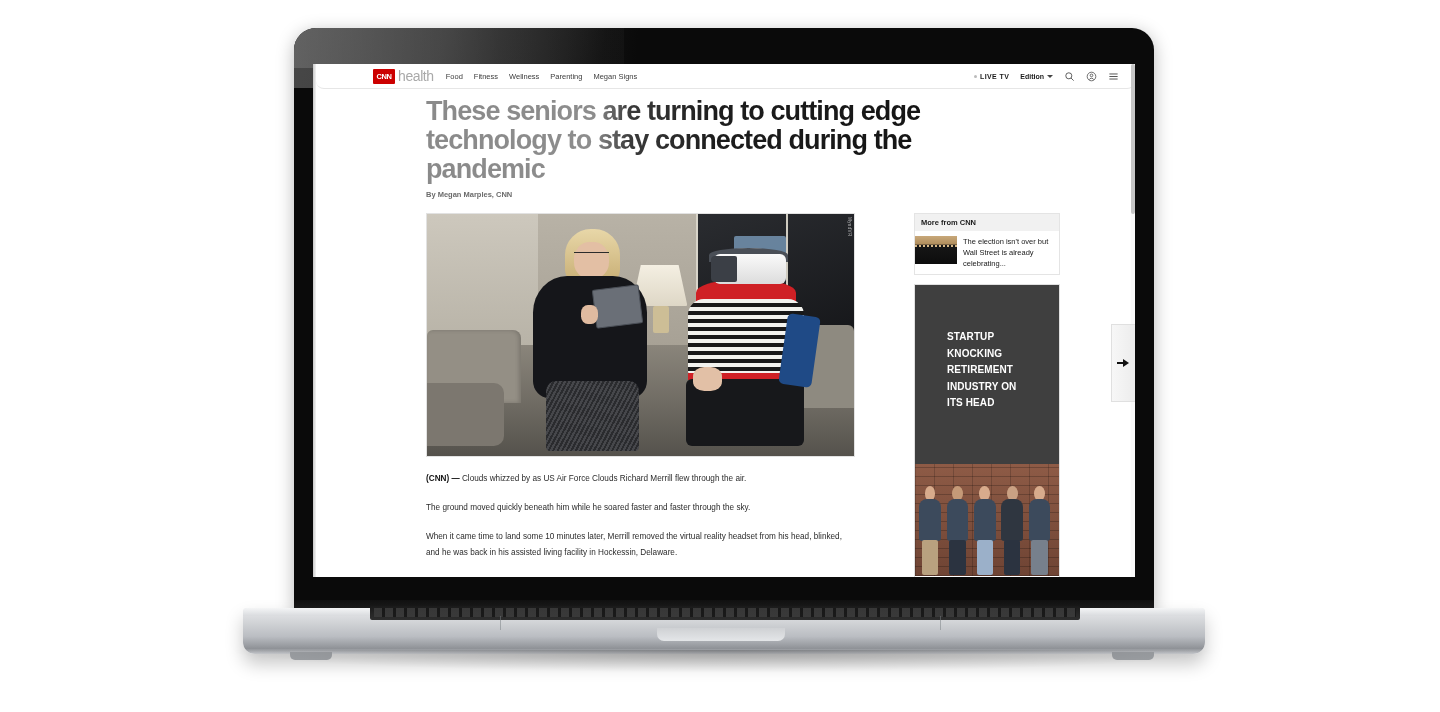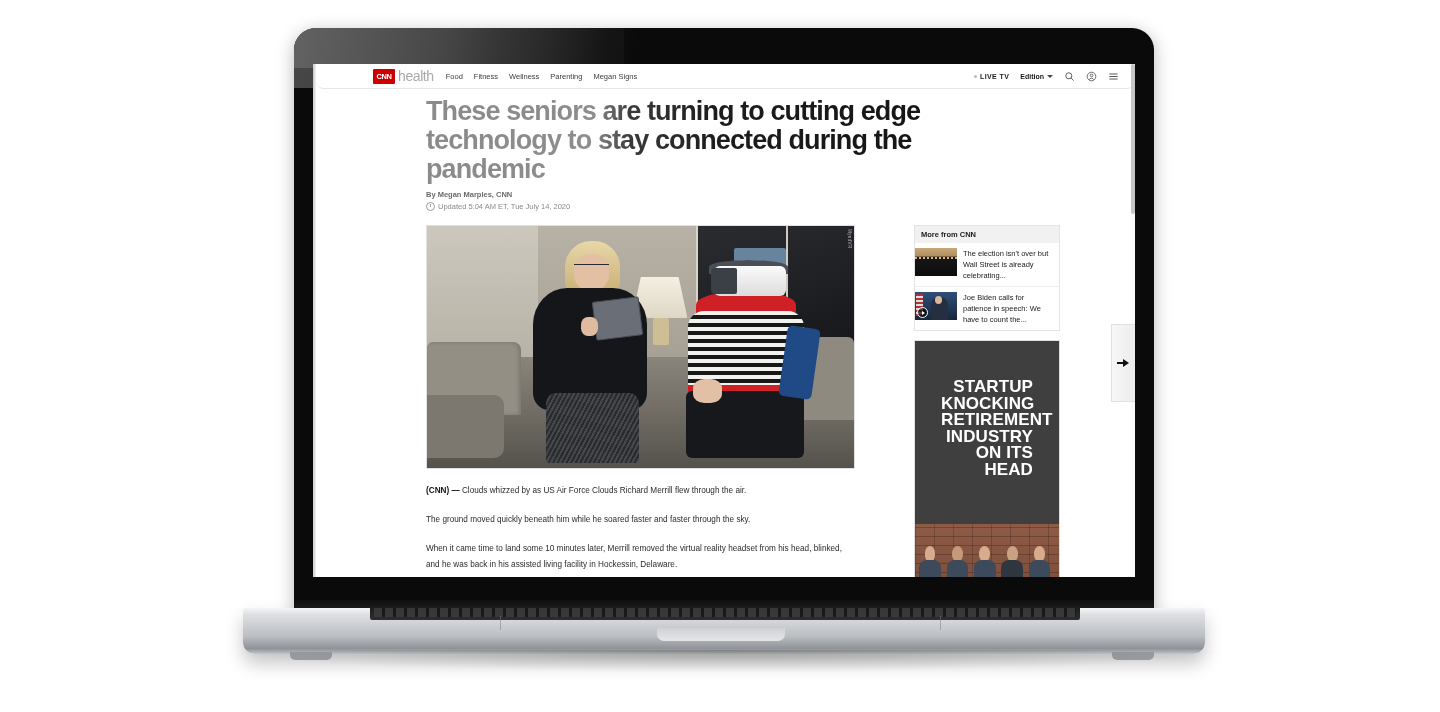--- a/index.html
+++ b/index.html
@@ -195,21 +195,21 @@
   }
   .playicon i{
     width:0;height:0;border-left:3px solid #fff;
     border-top:2px solid transparent;border-bottom:2px solid transparent;margin-left:1px;
   }
   .more-txt{font-size:7.5px;line-height:11px;color:#1a1a1a;}
 
   .adbox{margin-top:9px;border:1px solid #e0e0e0;background:#fff;}
   .ad-top{background:#3f3f3f;padding:26px 14px 34px 14px;}
   .ad-top h3{
-    margin:12px;font-size:17px;line-height:16.5px;color:#fff;font-weight:bold;letter-spacing:.1px;text-align:right;
+    margin:18px;font-size:10px;line-height:16.5px;color:#fff;font-weight:bold;letter-spacing:.1px;
   }
   .ad-photo{position:relative;height:112px;background:linear-gradient(180deg,#8e5b46,#6f4434);overflow:hidden;}
   .brick{position:absolute;inset:0;background:
     repeating-linear-gradient(0deg,rgba(0,0,0,.22) 0px,rgba(0,0,0,.22) 1px,transparent 1px,transparent 9px),
     repeating-linear-gradient(90deg,rgba(0,0,0,.18) 0px,rgba(0,0,0,.18) 1px,transparent 1px,transparent 19px);}
   .pp{position:absolute;bottom:0;width:17%;height:80%;}
   .pp .hd{position:absolute;left:28%;top:0;width:44%;height:17%;background:#d8ab8c;border-radius:50%;}
   .pp .tors{position:absolute;left:6%;top:15%;width:88%;height:47%;background:#3c4a5c;border-radius:8px 8px 3px 3px;}
   .pp .lg{position:absolute;left:16%;top:60%;width:68%;height:40%;background:#2b3340;border-radius:2px;}
   .pp1{left:2%;} .pp1 .lg{background:#b9a17f;}
@@ -286,24 +286,20 @@
             <line x1="3" y1="12" x2="21" y2="12" stroke="#333" stroke-width="1.8"></line>
             <line x1="3" y1="17.5" x2="21" y2="17.5" stroke="#333" stroke-width="1.8"></line>
           </svg>
         </div>
       </div>
 
       <div class="content">
 
         <h1 class="headline">These seniors are turning to cutting edge technology to stay connected during the pandemic</h1>
         <div class="byline">By Megan Marples, CNN</div>
-        <div class="timestamp">
-          <span class="clock"></span>
-          <span>Updated 5:04 AM ET, Tue July 14, 2020</span>
-        </div>
 
         <div class="cols">
 
           <div class="col-main">
 
             <div class="hero">
               <div class="h-wall"></div>
                 <div class="h-wall2"></div>
               <div class="h-window"></div>
                 <div class="h-winframe"></div>
@@ -351,31 +347,20 @@
           <div class="col-side">
 
             <div class="more-box">
               <div class="more-hd">More from CNN</div>
 
               <div class="more-item">
                 <div class="thumb thumb-nyse"></div>
                 <div class="more-txt">The election isn't over but Wall Street is already celebrating...</div>
               </div>
 
-              <div class="more-item">
-                <div class="thumb thumb-biden">
-                  <div class="flag"></div>
-                    <div class="person"></div>
-                    <div class="head"></div>
-                  <div class="playicon">
-                      <i></i>
-                    </div>
-                </div>
-                <div class="more-txt">Joe Biden calls for patience in speech: We have to count the...</div>
-              </div>
             </div>
 
             <div class="adbox">
               <div class="ad-top">
                 <h3>STARTUP KNOCKING RETIREMENT INDUSTRY ON ITS HEAD</h3>
               </div>
               <div class="ad-photo">
                 <div class="brick"></div>
                 <div class="pp pp1">
                     <div class="hd"></div>

